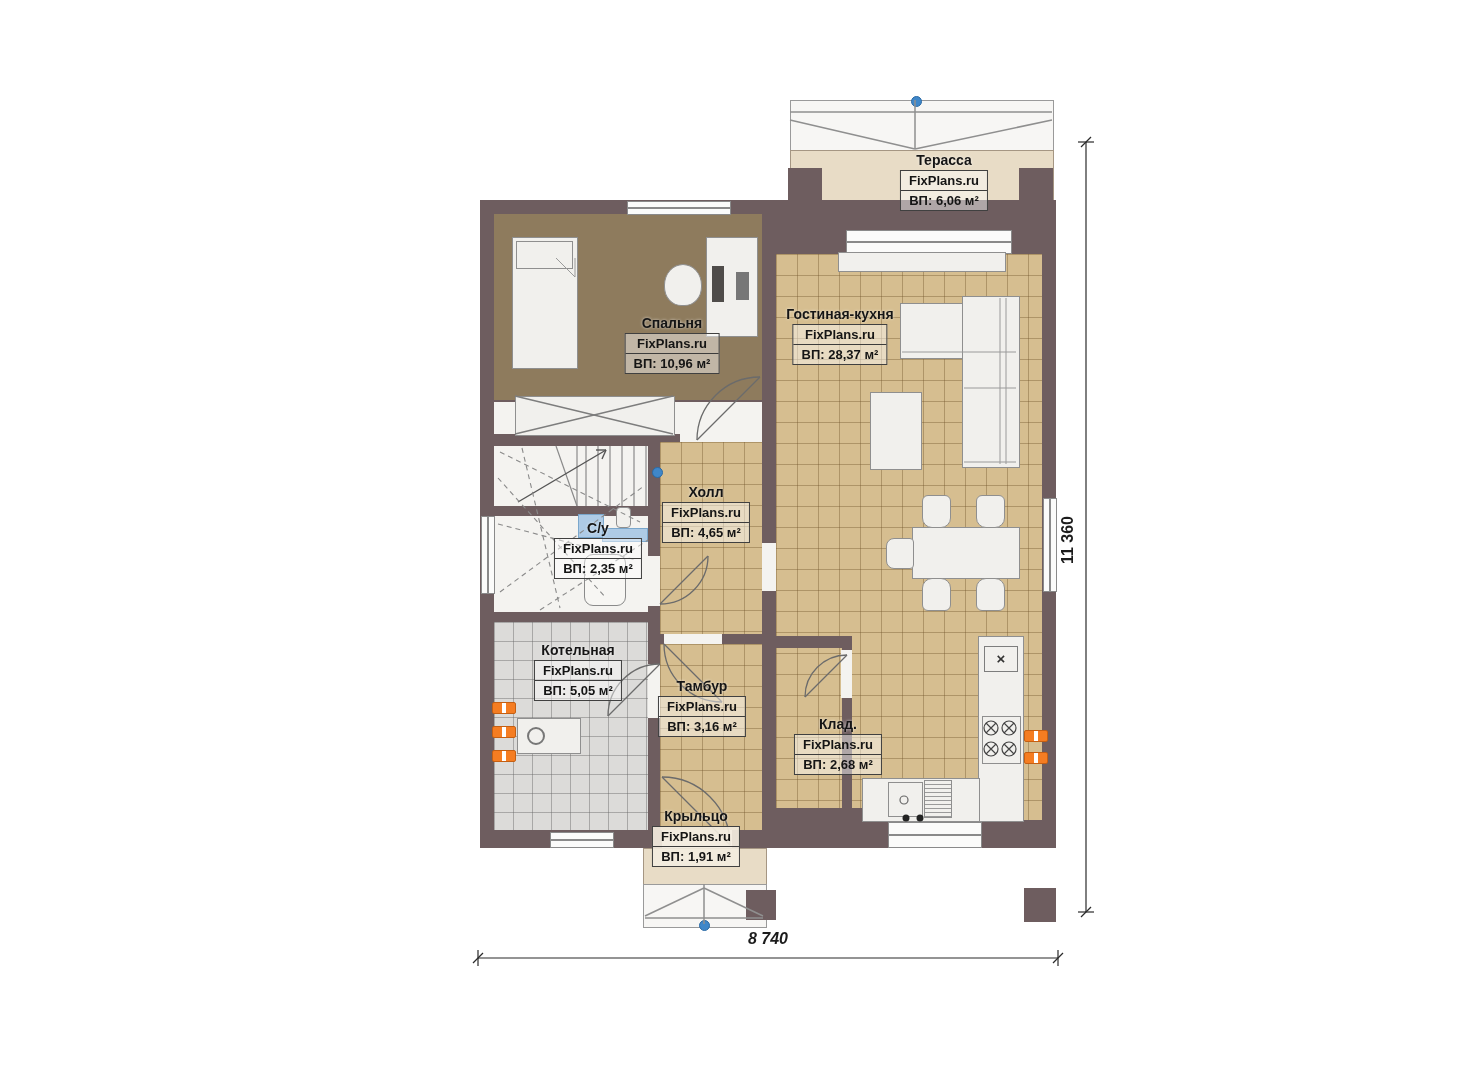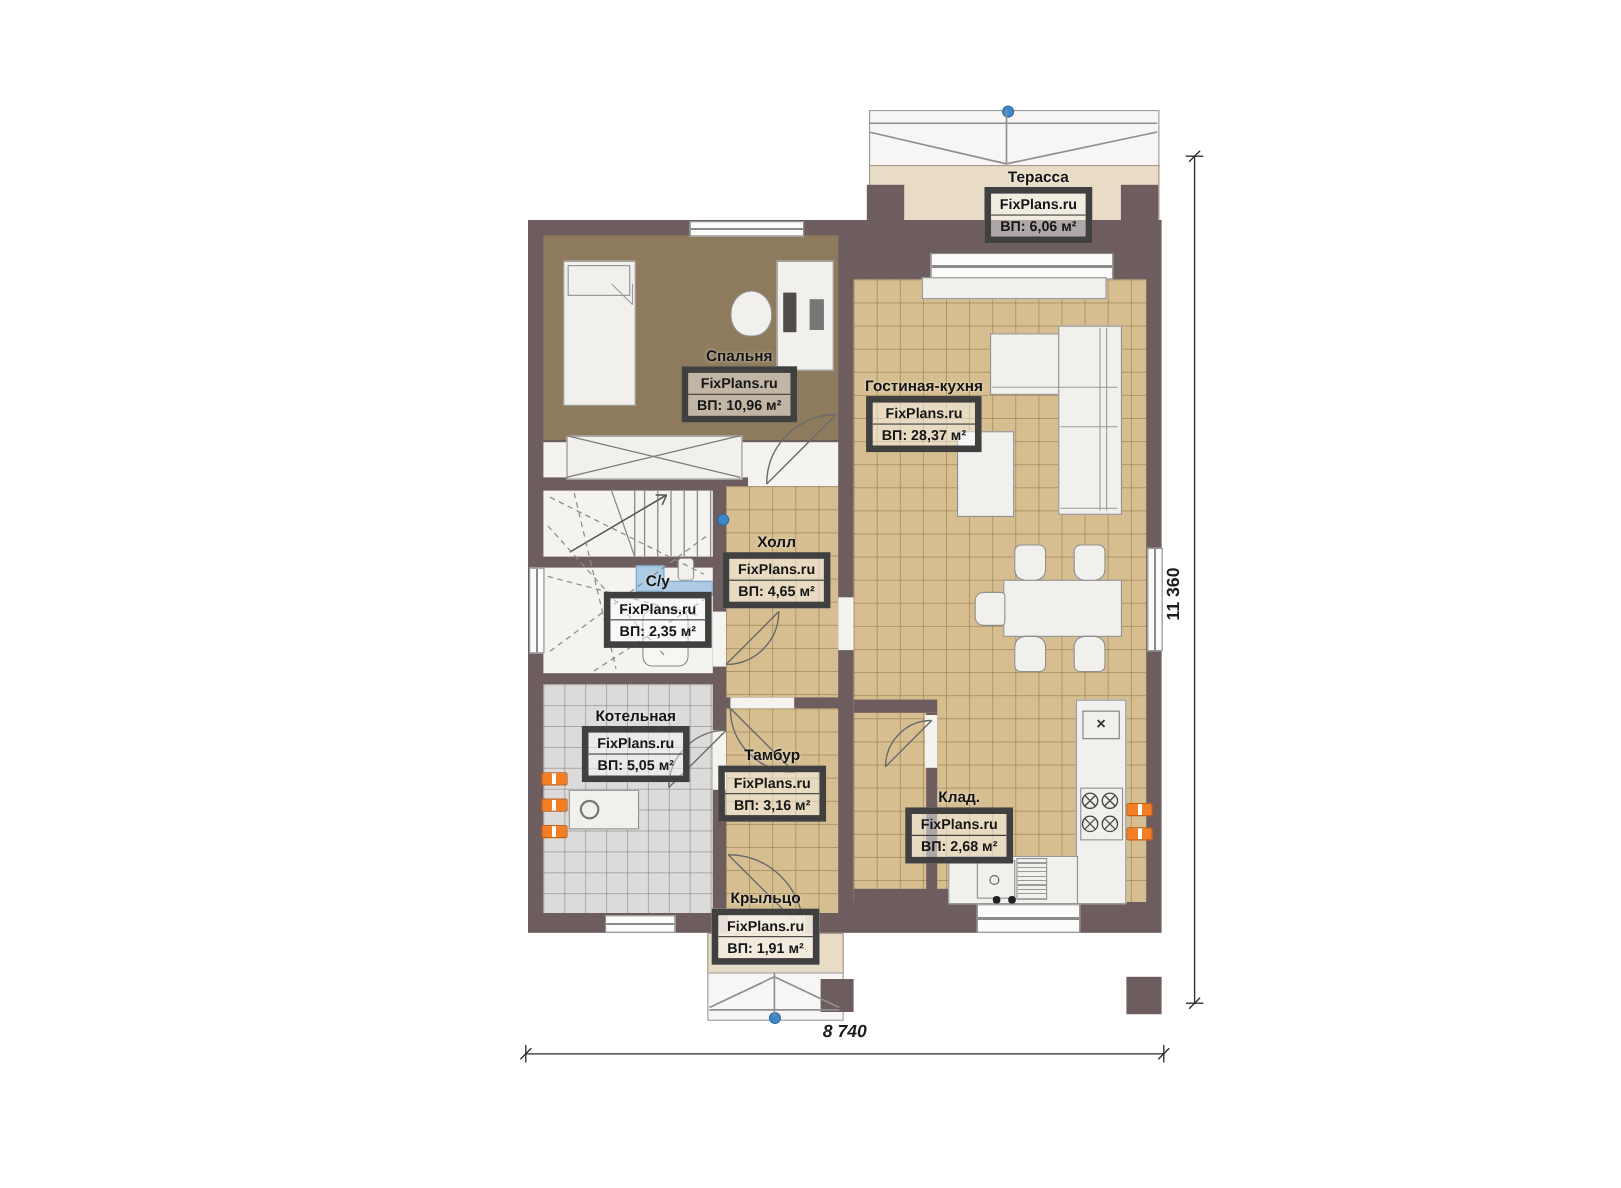--- a/index.html
+++ b/index.html
@@ -27,21 +27,21 @@
     background-image:linear-gradient(to bottom,transparent 44%,#8a8a8a 44%,#8a8a8a 56%,transparent 56%);}
   .win-v{position:absolute;background:#fbfbfa;border:1px solid #8a8a8a;
     background-image:linear-gradient(to right,transparent 44%,#8a8a8a 44%,#8a8a8a 56%,transparent 56%);}
   .gap{position:absolute;background:#f4f3f0;}
   .rad{position:absolute;width:22px;height:10px;border:1px solid #c55f12;border-radius:2px;
     background:linear-gradient(90deg,#f57d22 42%,#ffffff 42%,#ffffff 58%,#f57d22 58%);}
   .blue-dot{position:absolute;width:9px;height:9px;border-radius:50%;background:#3f87c9;border:1px solid #2a6aa5;}
   .fixture{position:absolute;background:#aecbe6;border:1px solid #7aa7cc;}
   .room-label{position:absolute;transform:translateX(-50%);text-align:center;z-index:40;white-space:nowrap;}
   .rname{font-weight:bold;font-size:14px;color:#151515;text-shadow:0 0 3px rgba(255,255,255,.7);}
-  .lbox{display:inline-block;border:6px solid #404040;background:rgba(255,255,255,.45);margin-top:2px;text-align:center;}
+  .lbox{display:inline-block;border:1px solid #404040;background:rgba(255,255,255,.45);margin-top:2px;text-align:center;}
   .wm{font-weight:bold;font-size:13px;line-height:15px;padding:2px 8px;border-bottom:1px solid #3c3c3c;color:#151515;}
   .ar{font-weight:bold;font-size:13px;line-height:15px;padding:2px 8px;color:#151515;}
   .dim-h{position:absolute;transform:translateX(-50%);font-weight:bold;font-size:16px;color:#1c1c1c;z-index:45;}
   .dim-v{position:absolute;transform:translate(-50%,-50%) rotate(-90deg);font-weight:bold;font-size:16px;color:#1c1c1c;z-index:45;}
   .hob-box{position:absolute;border:1px solid #7d7d7d;background:#f1f0ed;
     font-weight:bold;font-size:15px;color:#333;text-align:center;line-height:24px;}
   svg.linework{position:absolute;left:0;top:0;z-index:30;pointer-events:none;}
 </style>
 </head>
 <body>
@@ -243,21 +243,21 @@
   </div>
 
   <div class="room-label" style="left:672px;top:315px;">
     <div class="rname">Спальня</div>
     <div class="lbox">
       <div class="wm">FixPlans.ru</div>
       <div class="ar">ВП: 10,96 м²</div>
     </div>
   </div>
 
-  <div class="room-label" style="left:840px;top:306px;margin-top:36px;">
+  <div class="room-label" style="left:840px;top:306px;">
     <div class="rname">Гостиная-кухня</div>
     <div class="lbox">
       <div class="wm">FixPlans.ru</div>
       <div class="ar">ВП: 28,37 м²</div>
     </div>
   </div>
 
   <div class="room-label" style="left:706px;top:484px;">
     <div class="rname">Холл</div>
     <div class="lbox">
@@ -283,21 +283,21 @@
   </div>
 
   <div class="room-label" style="left:702px;top:678px;">
     <div class="rname">Тамбур</div>
     <div class="lbox">
       <div class="wm">FixPlans.ru</div>
       <div class="ar">ВП: 3,16 м²</div>
     </div>
   </div>
 
-  <div class="room-label" style="left:852px;top:716px;padding-left:40px;">
+  <div class="room-label" style="left:818px;top:716px;padding-left:40px;">
     <div class="rname">Клад.</div>
     <div class="lbox">
       <div class="wm">FixPlans.ru</div>
       <div class="ar">ВП: 2,68 м²</div>
     </div>
   </div>
 
   <div class="room-label" style="left:696px;top:808px;">
     <div class="rname">Крыльцо</div>
     <div class="lbox" style="background:rgba(242,235,222,.92);">

